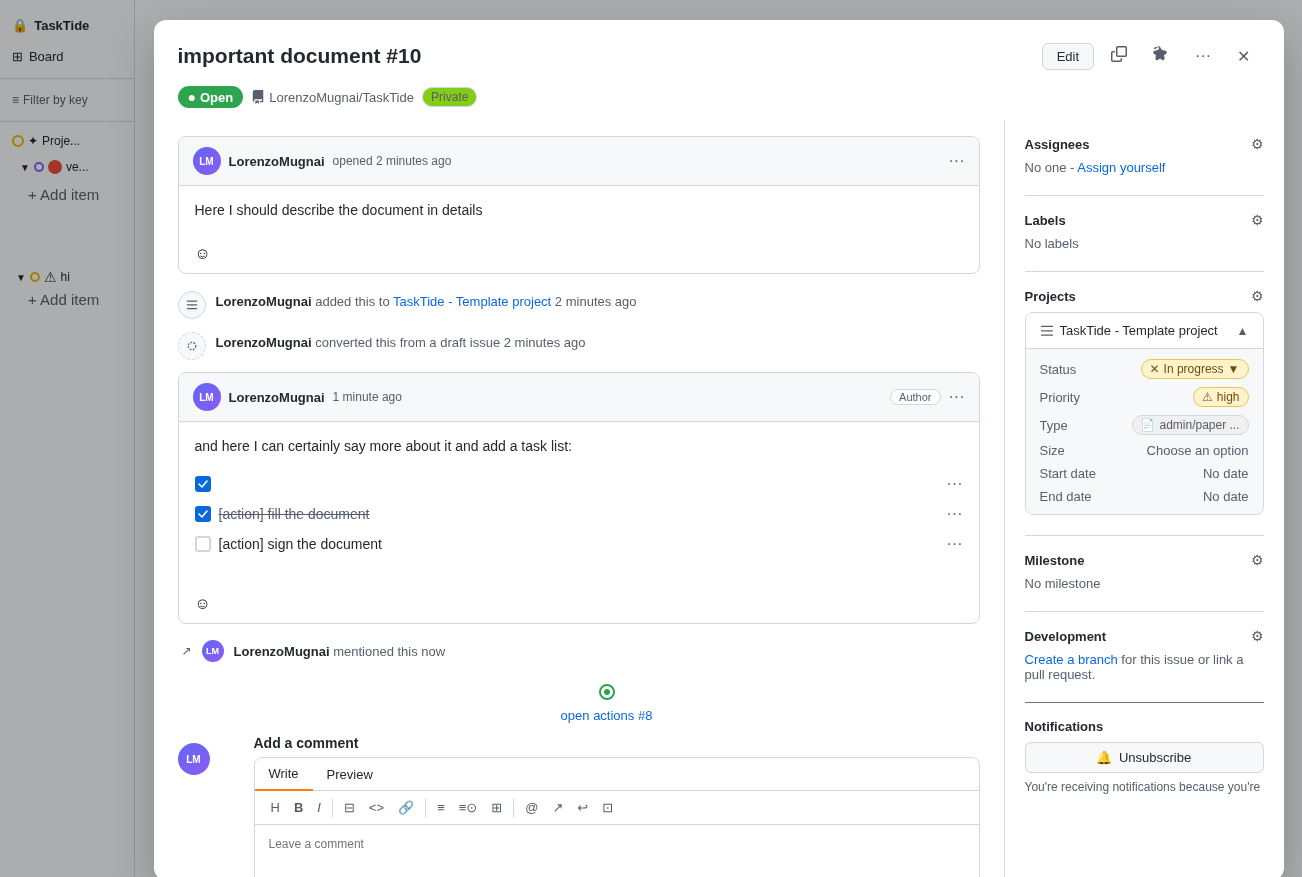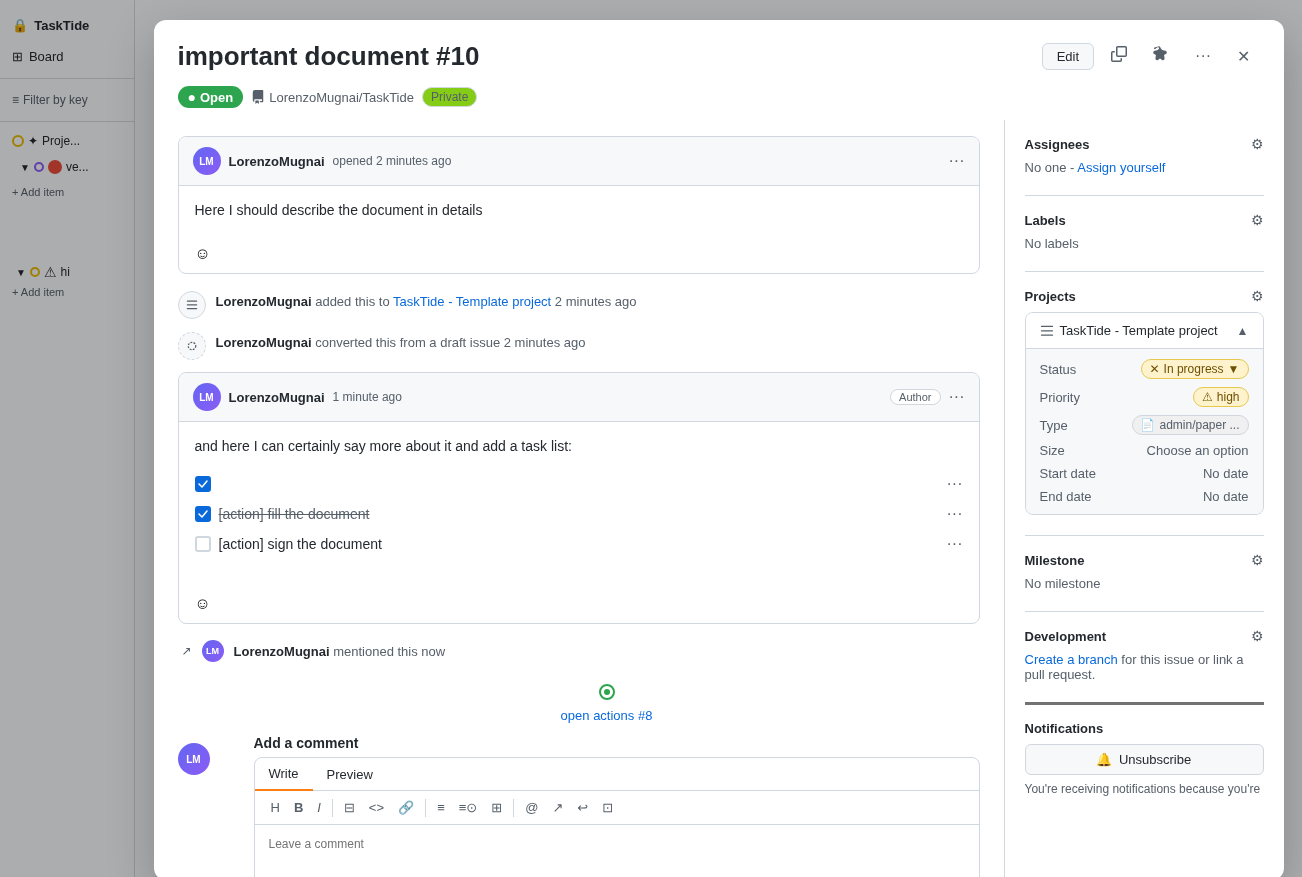--- a/index.html
+++ b/index.html
@@ -35,21 +35,21 @@
       padding: 8px 12px; font-size: 12px; color: #57606a;
     }
 
     .sidebar-project {
       display: flex; align-items: center; gap: 4px;
       padding: 6px 12px; font-size: 12px; color: #24292f; cursor: pointer;
     }
 
     .add-item {
       display: flex; align-items: flex-end; gap: 4px;
-      padding: 6px 12px; font-size: 11px; color: #57606a; cursor: pointer;
+      padding: 6px 28px; font-size: 15px; color: #57606a; cursor: pointer;
     }
 
     .modal {
       background: #fff;
       border-radius: 12px;
       box-shadow: 0 16px 48px rgba(0,0,0,0.22);
       width: 1130px;
       max-height: 860px;
       overflow: hidden;
       display: flex;
@@ -57,21 +57,21 @@
       margin-left: 135px;
     }
 
     .modal-header {
       display: flex; align-items: center; justify-content: space-between;
       padding: 20px 24px 10px 24px; border-bottom: none;
       flex-shrink: 0;
     }
 
     .modal-title {
-      font-size: 26px; font-weight: 600; color: #24292f;
+      font-size: 21px; font-weight: 600; color: #24292f;
     }
 
     .modal-header-actions {
       display: flex; align-items: center; gap: 8px;
     }
 
     .btn-edit {
       padding: 5px 14px; border: 1px solid #d0d7de; border-radius: 6px;
       background: #f6f8fa; font-size: 13px; font-weight: 500; cursor: pointer;
       color: #24292f;
@@ -677,21 +677,21 @@
           <div class="panel-section-header">
             <span class="panel-section-title">Development</span>
             <button class="panel-gear">⚙</button>
           </div>
           <div class="panel-text">
             <a href="#" class="panel-link">Create a branch</a>
             <span> for this issue or link a pull request.</span>
           </div>
         </div>
 
-        <div class="panel-section" style="border-top:3px solid #737373;padding-top:16px;">
+        <div class="panel-section" style="border-top:1px solid #737373;padding-top:16px;">
           <div class="panel-section-header">
             <span class="panel-section-title">Notifications</span>
           </div>
           <button class="unsubscribe-btn">
             <span>🔔</span>
             <span>Unsubscribe</span>
           </button>
           <p class="notification-text">You're receiving notifications because you're</p>
         </div>
 

